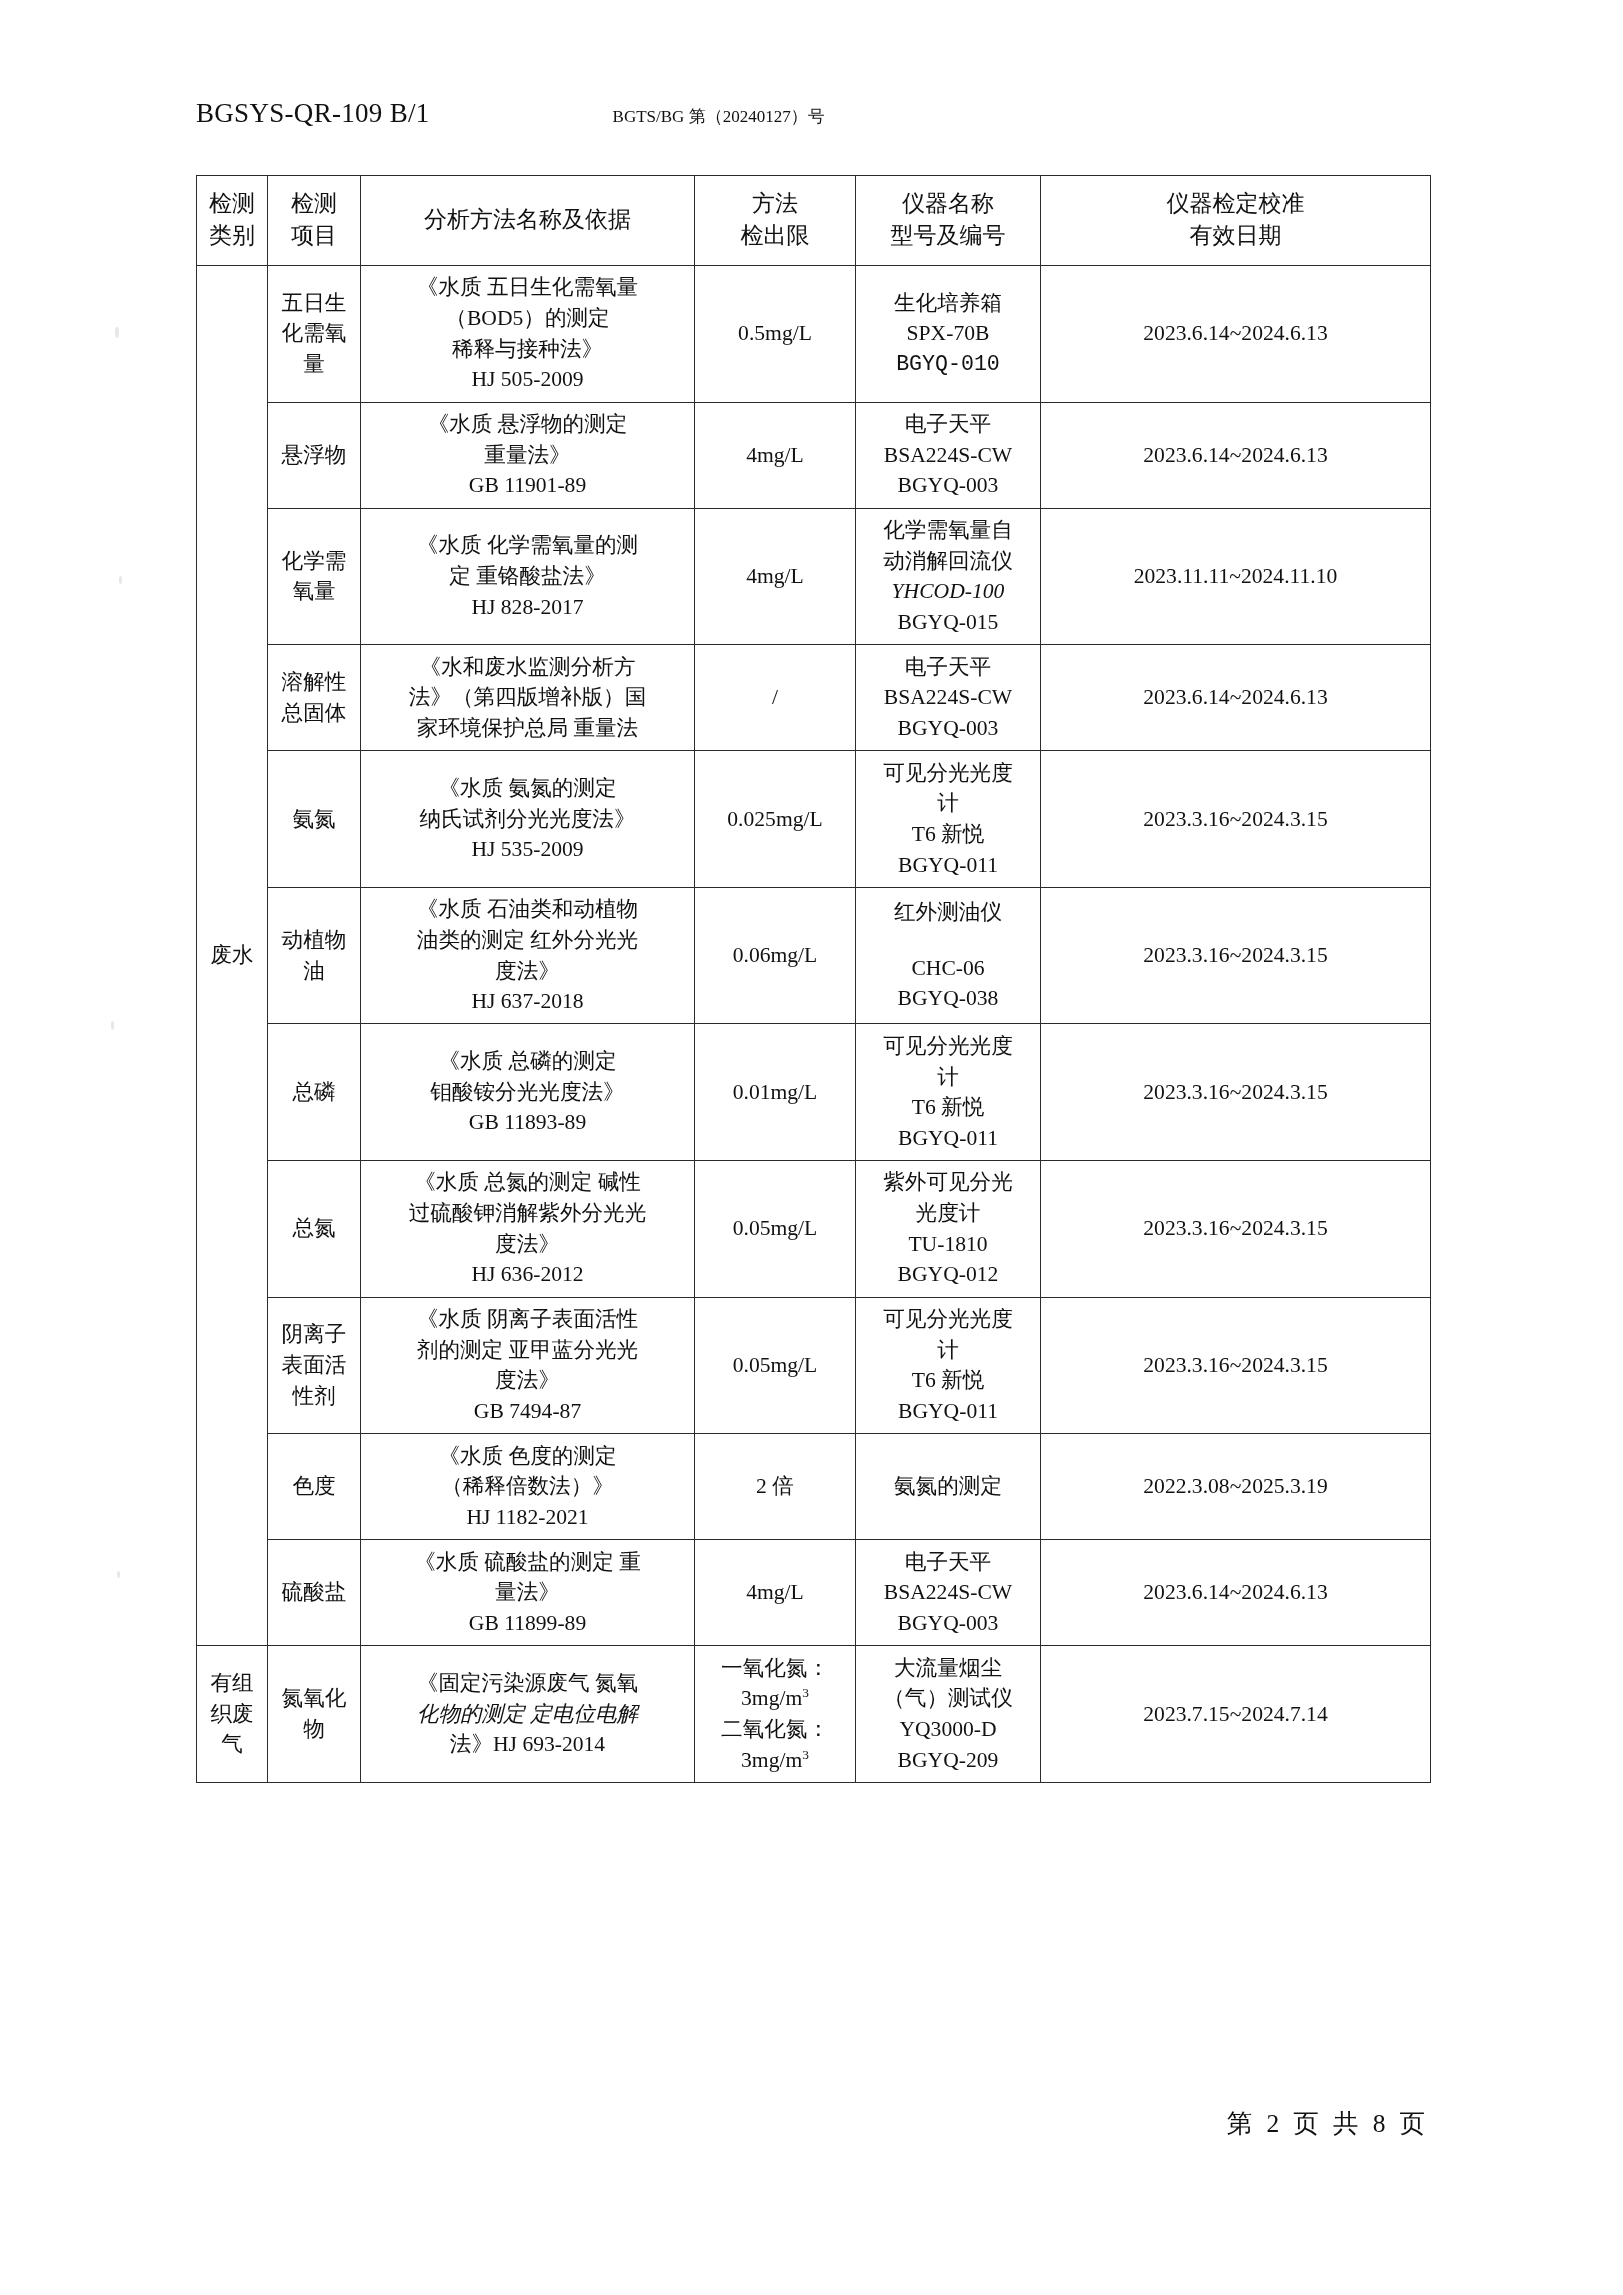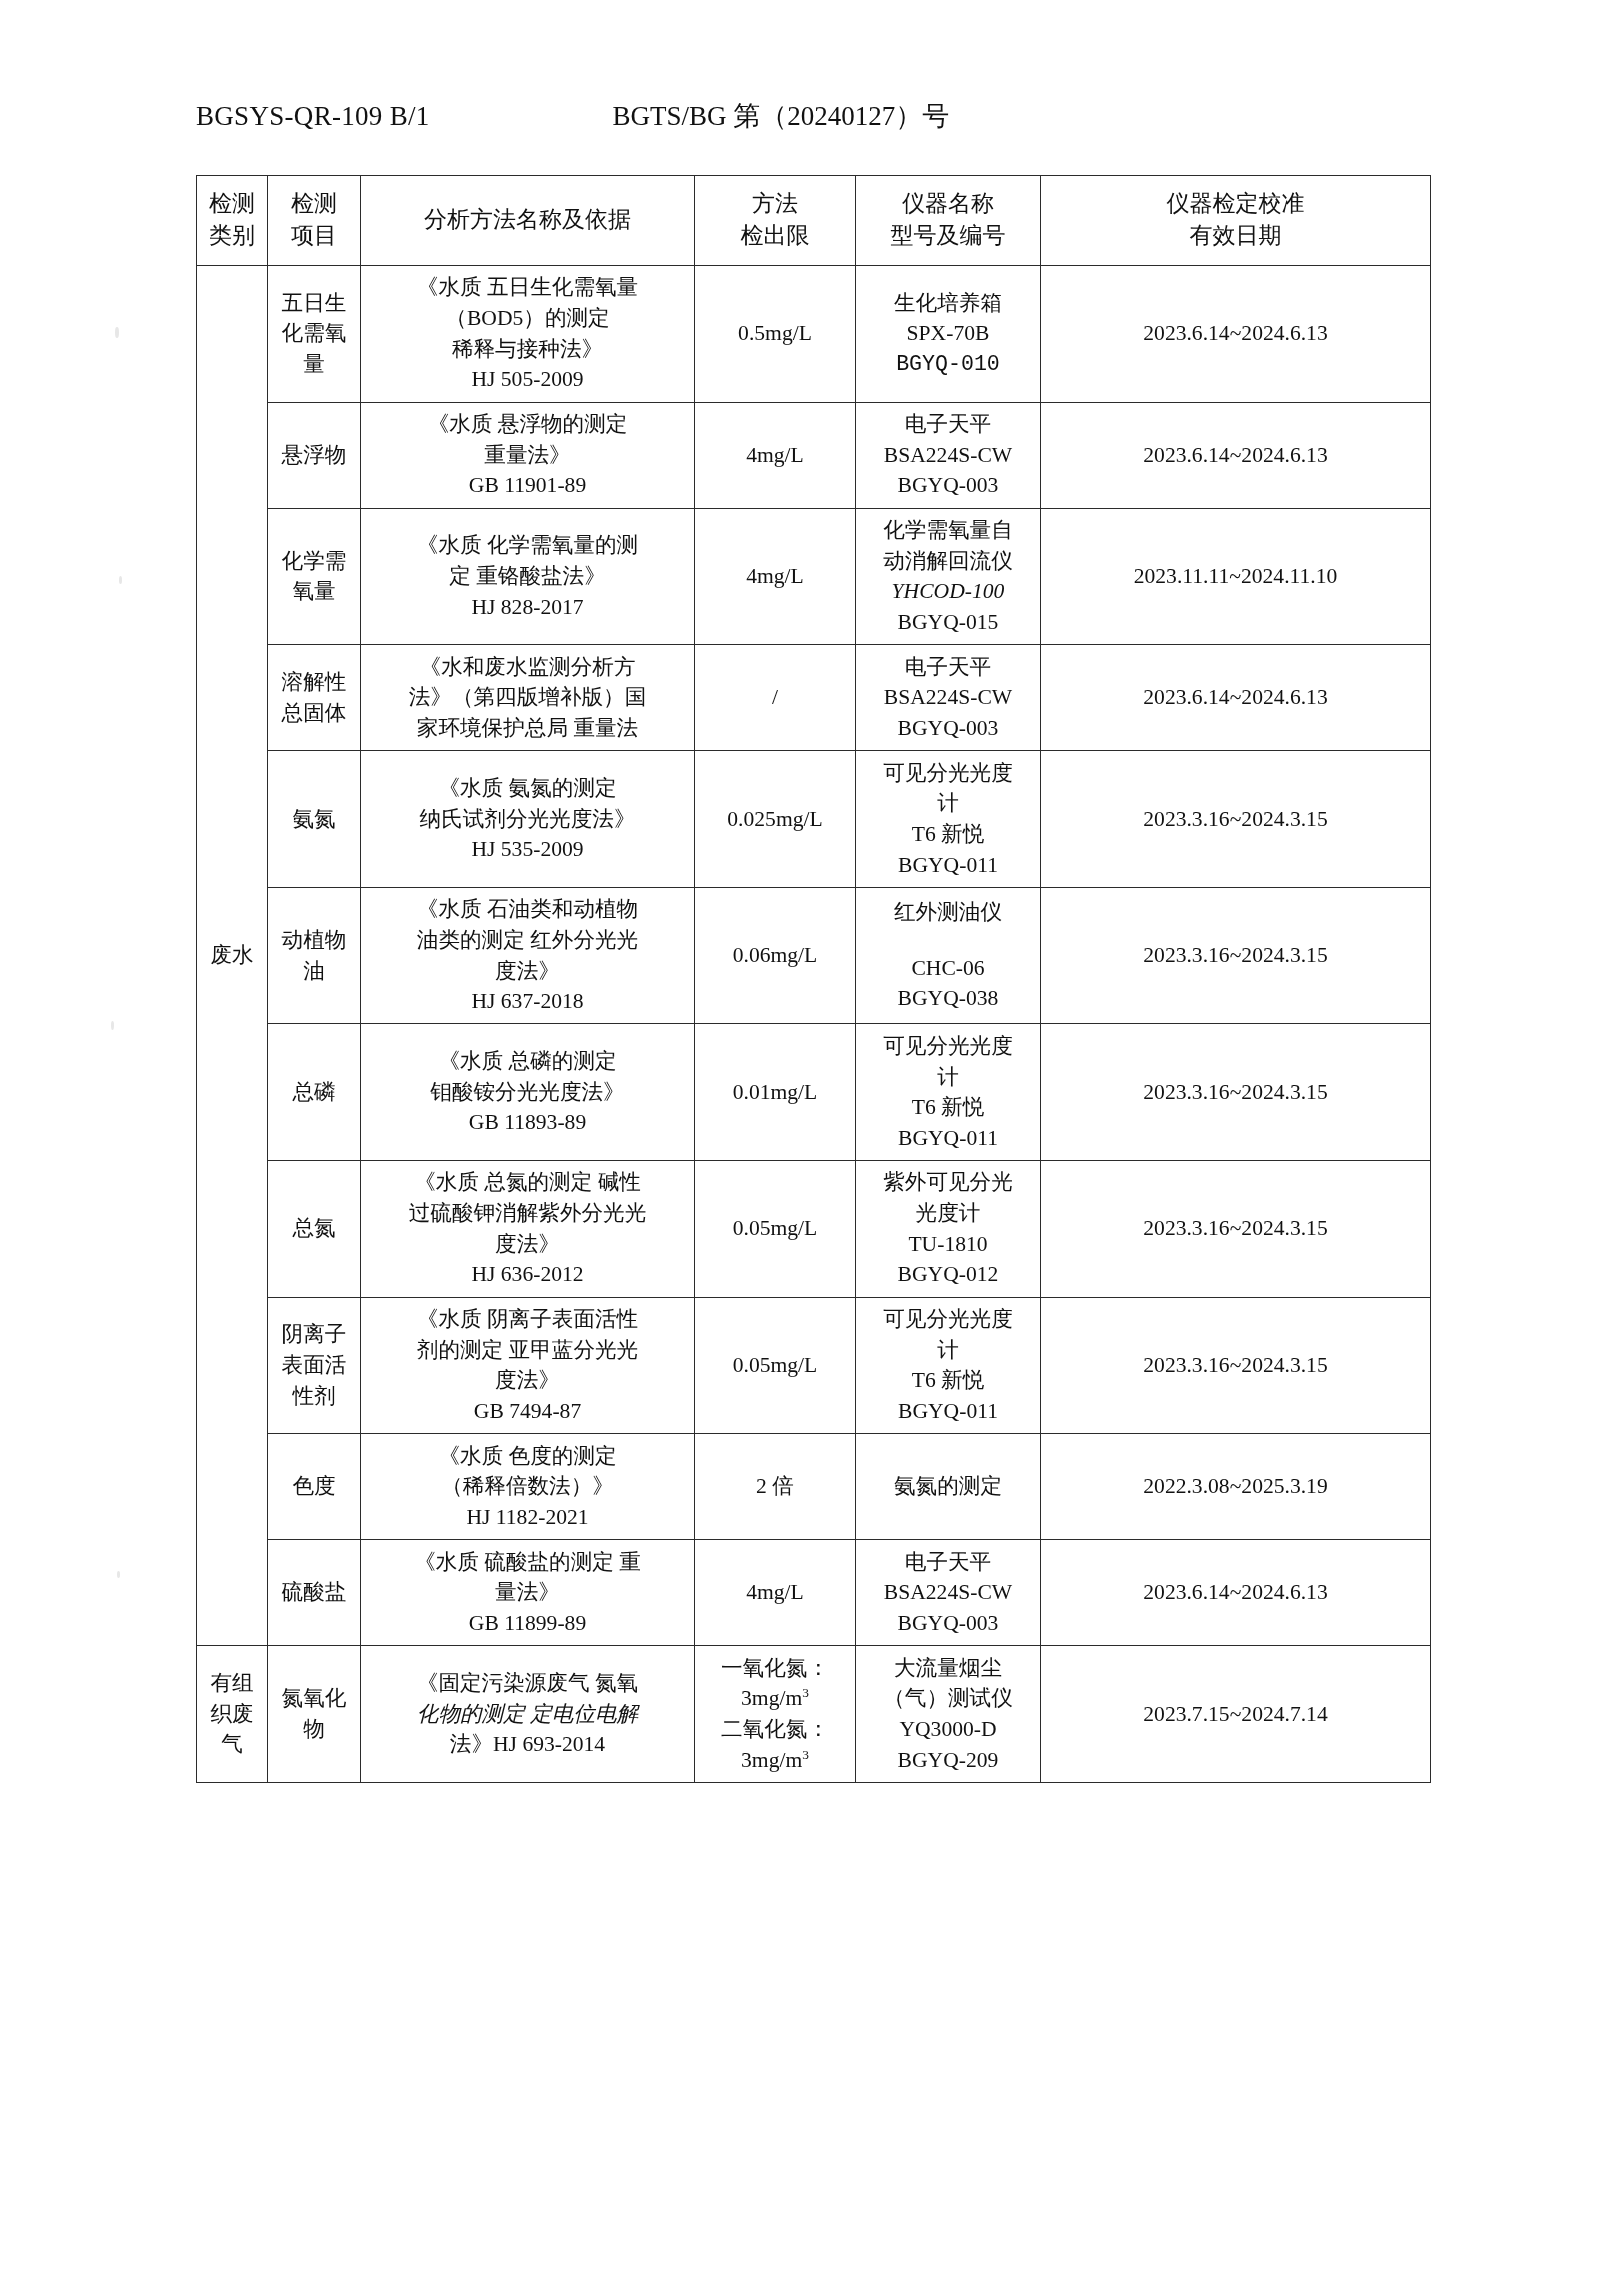--- a/index.html
+++ b/index.html
@@ -33,21 +33,21 @@
     width: 1237px;
     display: flex;
     align-items: baseline;
   }
   .doc-code {
     font-size: 27px;
     letter-spacing: 0.3px;
     white-space: nowrap;
   }
   .doc-report-no {
-    font-size: 27px;
+    font-size: 17px;
     margin-left: 183px;
     white-space: nowrap;
   }
 
   
   .tbl-wrap {
     position: absolute;
     left: 196px;
     top: 175px;
     width: 1426px;
@@ -360,19 +360,22 @@
               <span style="display: block;">（气）测试仪</span>
               <span style="display: block;">YQ3000-D</span>
               <span style="display: block;">BGYQ-209</span>
             </td>
             <td class="date-cell">2023.7.15~2024.7.14</td>
           </tr>
         </tbody>
     </table>
   </div>
 
+  <div class="doc-footer">
+    <span>第 2 页 共 8 页</span>
+  </div>
 
   <div class="scan-speck" style="left:115px;top:327px;width:3.9px;height:10.5px;"></div>
   <div class="scan-speck" style="left:119px;top:576px;width:3.3px;height:7.9px;"></div>
   <div class="scan-speck" style="left:111px;top:1021px;width:3.3px;height:9.2px;"></div>
   <div class="scan-speck" style="left:117px;top:1571px;width:3.3px;height:7.2px;"></div>
 </div>
 
 
 </body></html>

